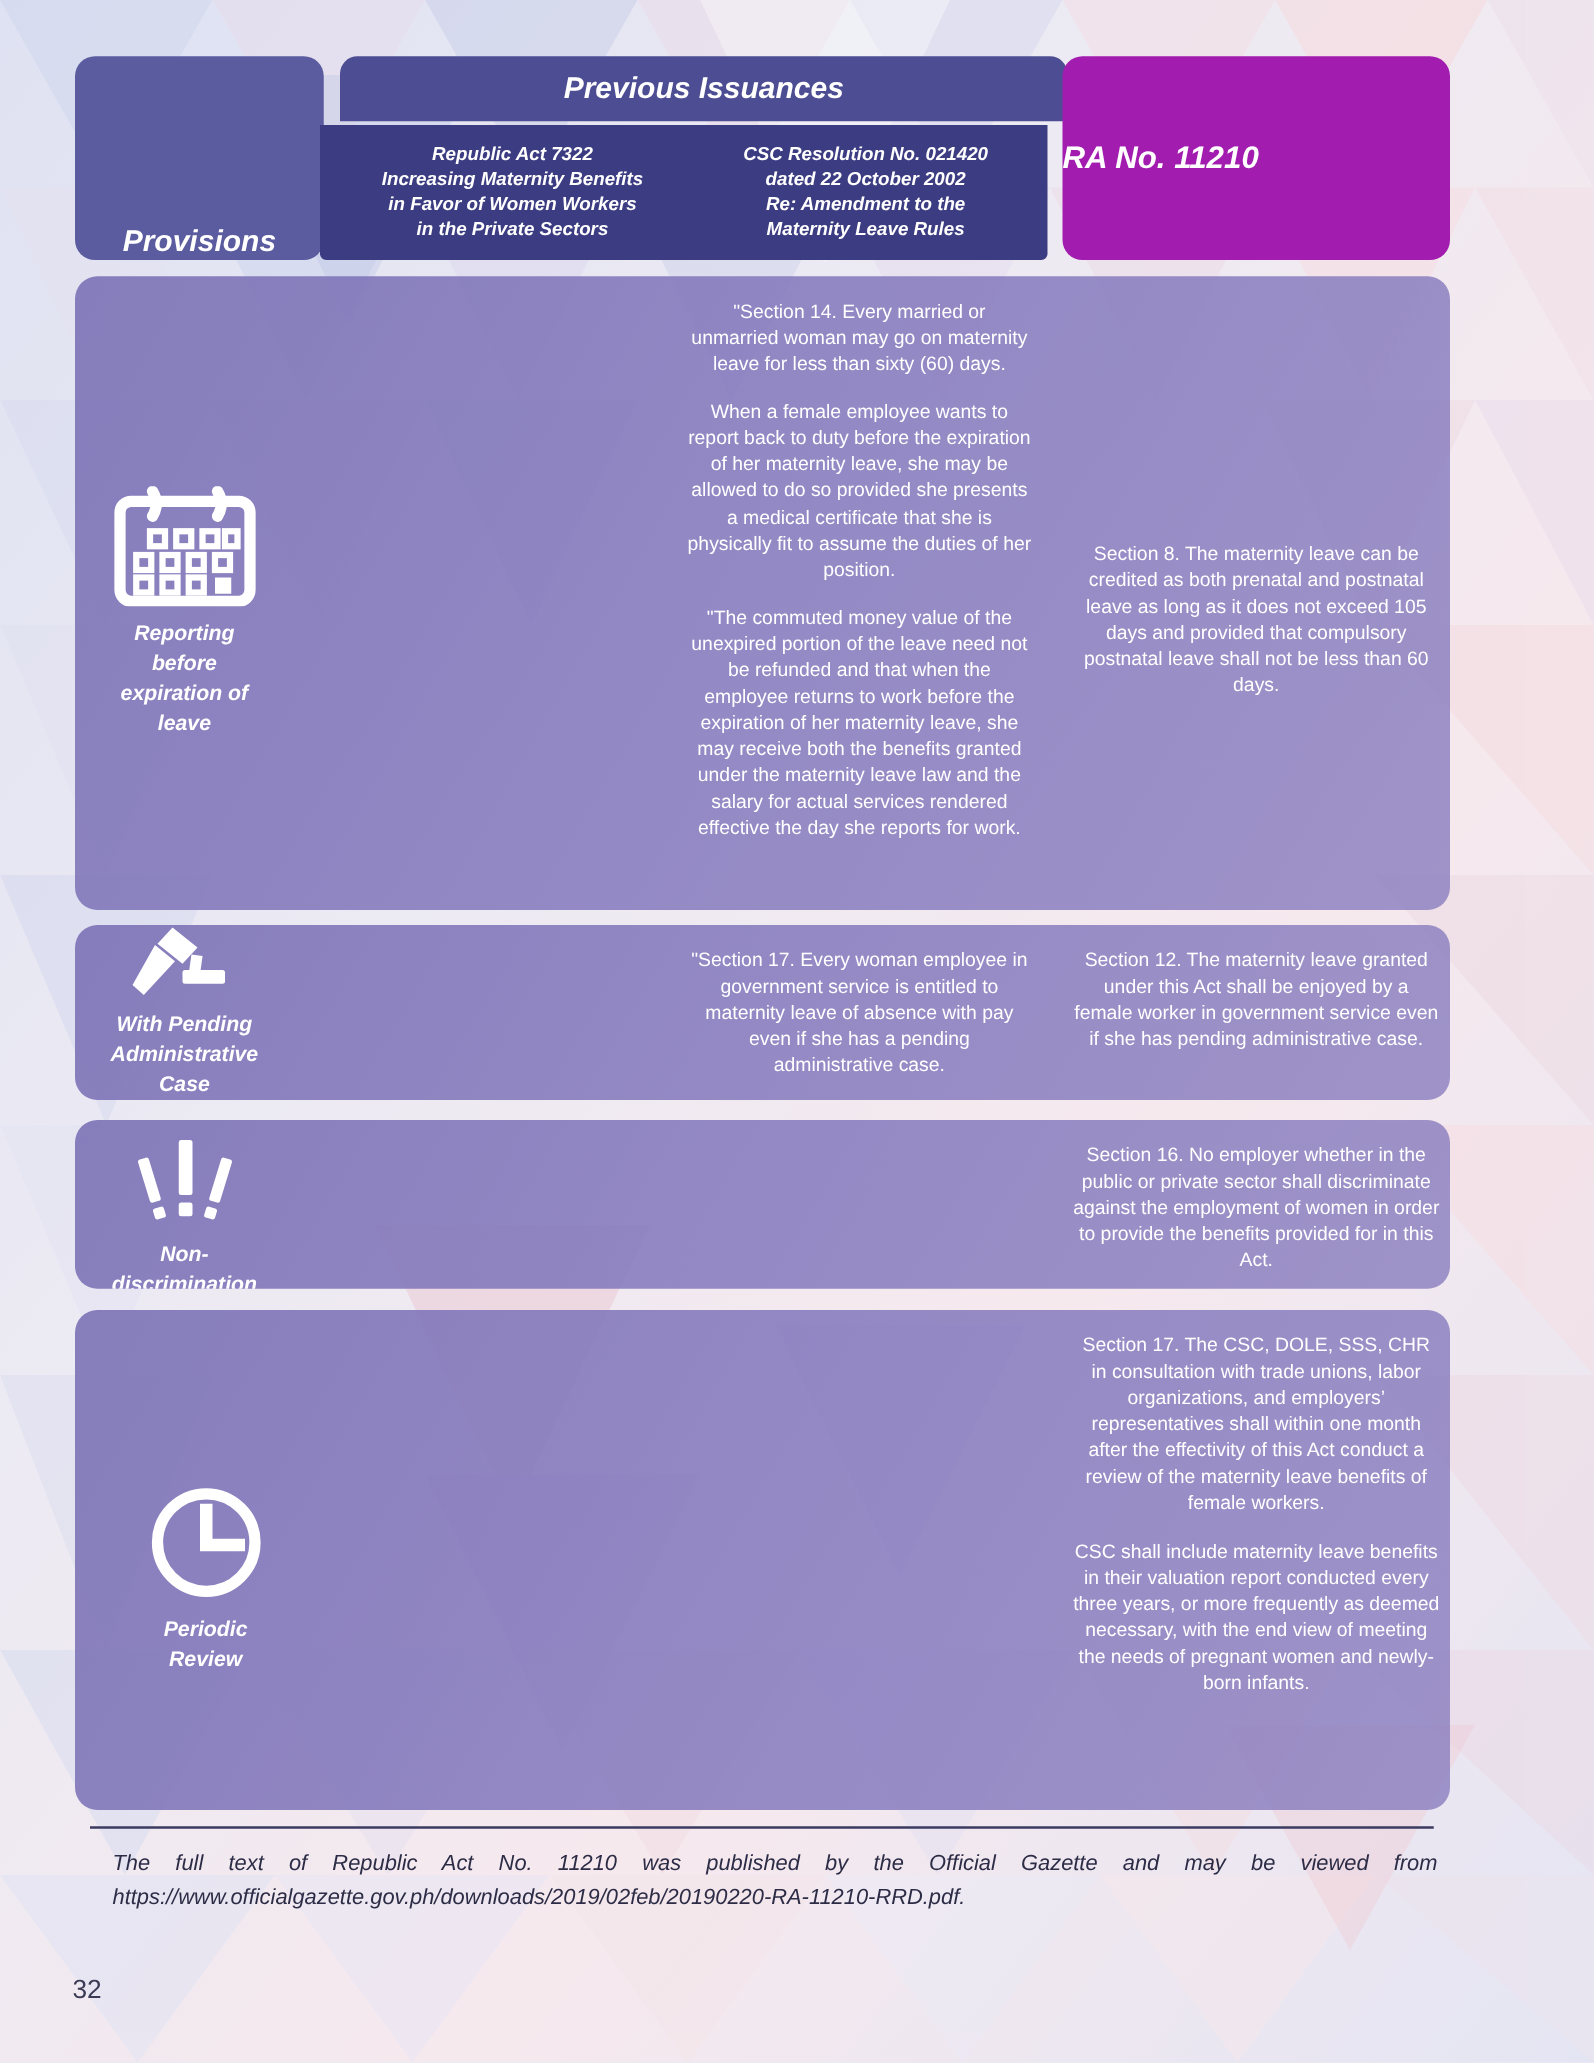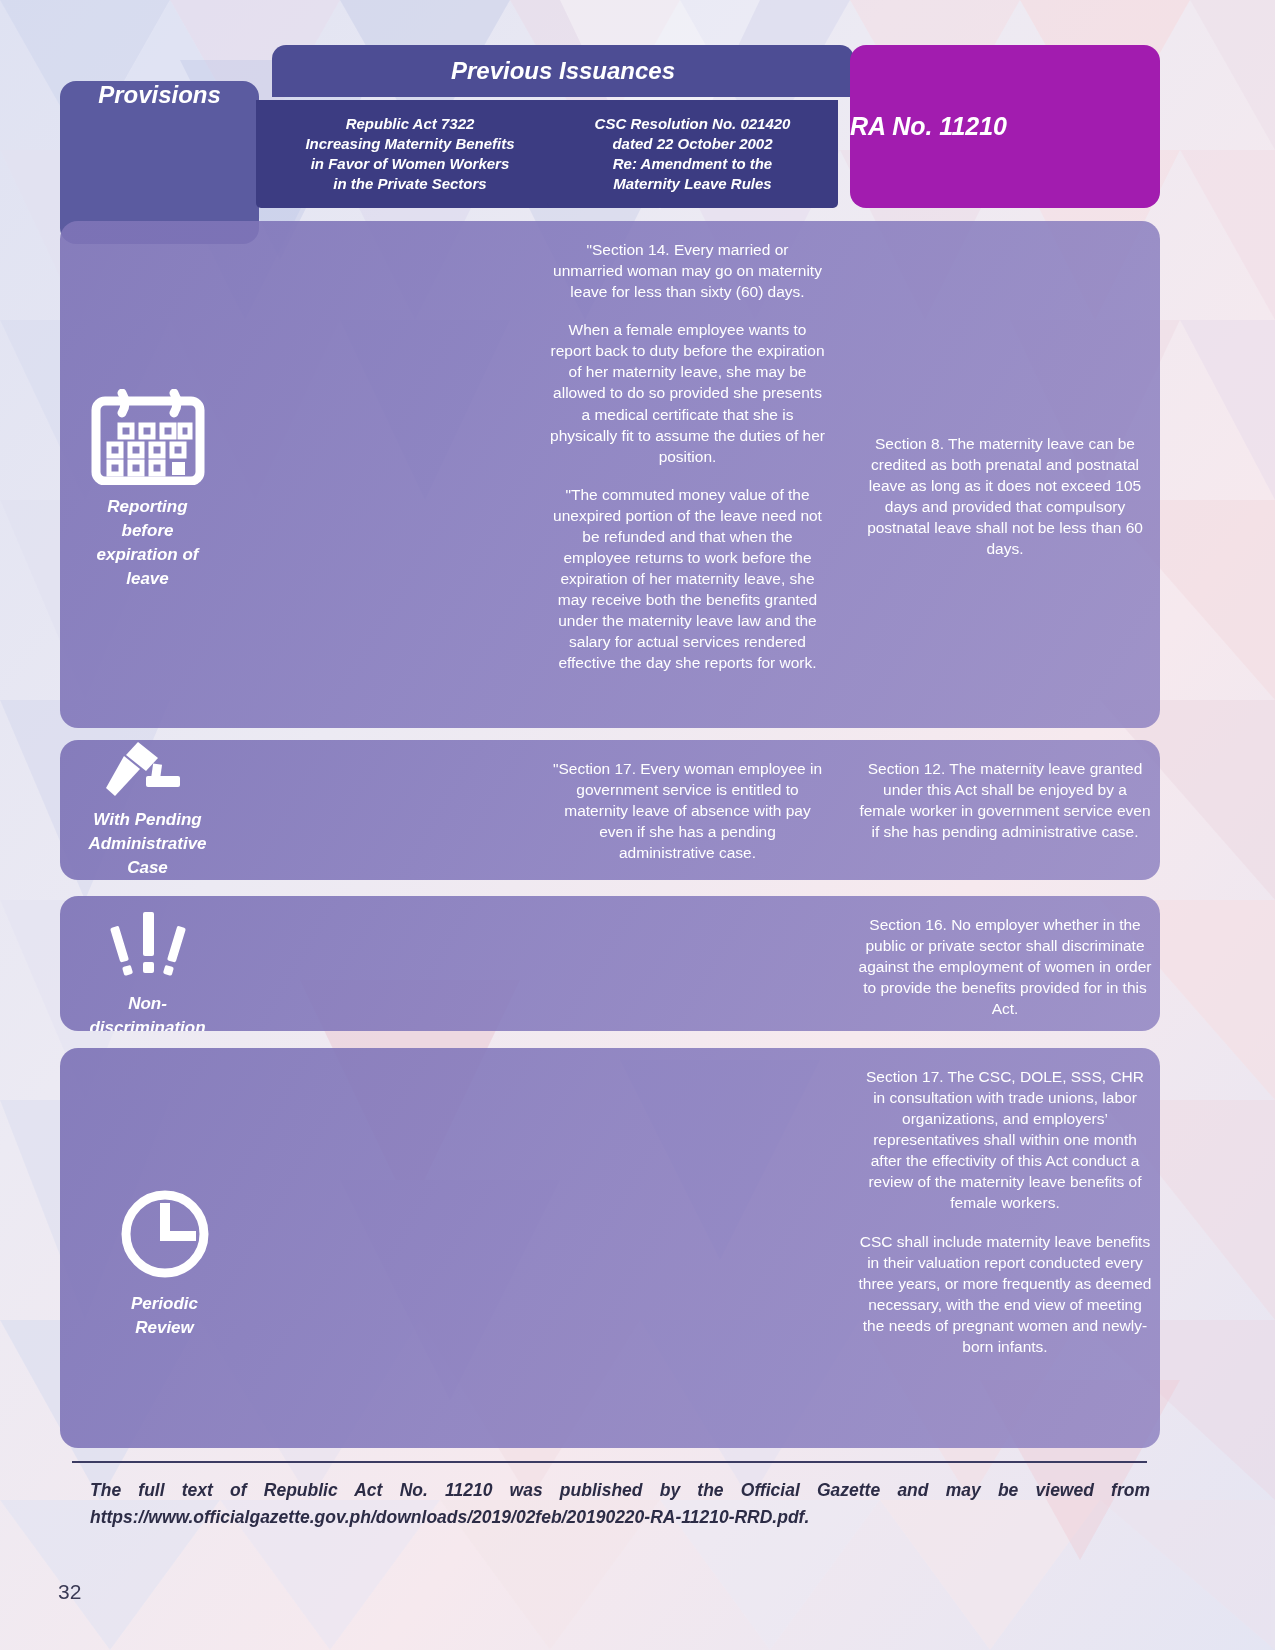--- a/index.html
+++ b/index.html
@@ -23,21 +23,21 @@
   .header {
     position: absolute;
     left: 60px; top: 45px;
     width: 1100px; height: 163px;
   }
   .hdr-provisions {
     position: absolute; left: 0; top: 0;
     width: 199px; height: 163px;
     background: #5b5ba0;
     border-radius: 16px;
-    display: flex; align-items: flex-start; justify-content: center; margin-top: 36px;
+    display: flex; align-items: flex-end; justify-content: center;
   }
   .hdr-provisions span {
     color: #ffffff; font-size: 24px; font-weight: bold; font-style: italic;
   }
   .hdr-prev-wrap {
     position: absolute; left: 196px; top: 0;
     width: 582px; height: 163px;
   }
   .hdr-prev-title {
     position: absolute; left: 16px; top: 0;
@@ -139,21 +139,20 @@
     background: #3b3b62;
   }
   .footnote {
     position: absolute; left: 90px; top: 1477px;
     width: 1060px;
     color: #2c2c46;
     font-size: 17.5px;
     font-style: italic;
     line-height: 1.55;
     text-align: justify;
-    font-weight: bold;
   }
   .page-number {
     position: absolute; left: 58px; top: 1580px;
     color: #3a3a55;
     font-size: 21px;
   }
 </style>
 </head>
 <body>
 

